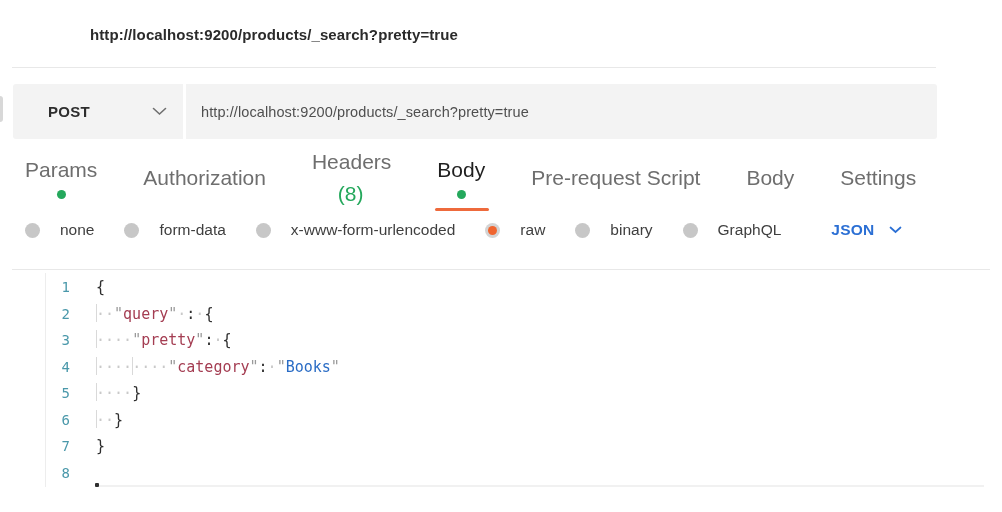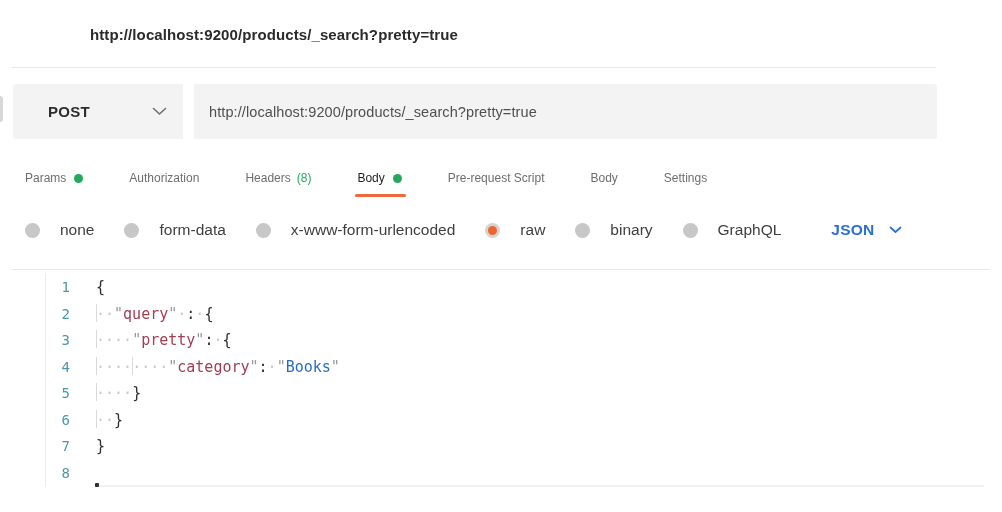--- a/index.html
+++ b/index.html
@@ -13,29 +13,29 @@
   body{background:#fff;}
   .page{position:relative;width:1002px;height:512px;background:#fff;overflow:hidden;
         font-family:"Liberation Sans",sans-serif;border-radius:31px;}
   .edge-sliver{position:absolute;left:0;top:96px;width:3px;height:26px;background:#d8d8d8;
         border-radius:0 3px 3px 0;}
   .title{position:absolute;left:90px;top:26px;font-size:15px;font-weight:700;color:var(--title_text);
         letter-spacing:.1px;}
   .hdiv{position:absolute;height:1px;background:var(--divider);}
   .hdiv.d1{left:12px;top:67px;width:924px;}
   .hdiv.d2{left:12px;top:269px;width:978px;}
-  .request-row{position:absolute;left:13px;top:84px;width:924px;height:55px;display:flex;gap:11px;}
+  .request-row{position:absolute;left:13px;top:84px;width:924px;height:55px;display:flex;gap:3px;}
   .method-box{width:170px;background:var(--bar_bg);border-radius:3px 0 0 3px;display:flex;
         align-items:center;justify-content:space-between;padding:0 16px 0 35px;cursor:pointer;}
   .method-box .m{font-size:15px;font-weight:700;color:var(--method_text);letter-spacing:.3px;}
   .url-box{flex:1;background:var(--bar_bg);border-radius:0 3px 3px 0;display:flex;align-items:center;
         padding-left:15px;font-size:14.5px;color:var(--url_text);letter-spacing:.1px;}
   .tabs-row{position:absolute;left:25px;top:167px;height:22px;display:flex;gap:46px;align-items:center;}
-  .tab{position:relative;display:flex;align-items:center;gap:8px;font-size:12px;
-        color:var(--tab_text);cursor:pointer;white-space:nowrap;}
+  .tab{position:relative;display:flex;align-items:center;gap:8px;font-size:21px;
+        color:var(--tab_text);cursor:pointer;white-space:nowrap;flex-direction:column;}
   .tab.active{color:var(--tab_active);font-weight:500;}
   .tab.active::after{content:'';position:absolute;left:-2px;right:-4px;bottom:-12px;height:3px;
         background:var(--orange);border-radius:3px;}
   .tab-count{color:var(--green);margin-left:-2px;}
   .dot{width:9px;height:9px;border-radius:50%;background:var(--green);}
   .radio-row{position:absolute;left:25px;top:220px;height:20px;display:flex;gap:30px;align-items:center;}
   .bt{display:flex;align-items:center;gap:20px;cursor:pointer;}
   .bt-label{font-size:15.5px;color:#3f3f3f;white-space:nowrap;}
   .radio{width:15px;height:15px;border-radius:50%;background:var(--radio_gray);position:relative;flex:none;}
   .radio.selected{background:#d4d4d4;}

